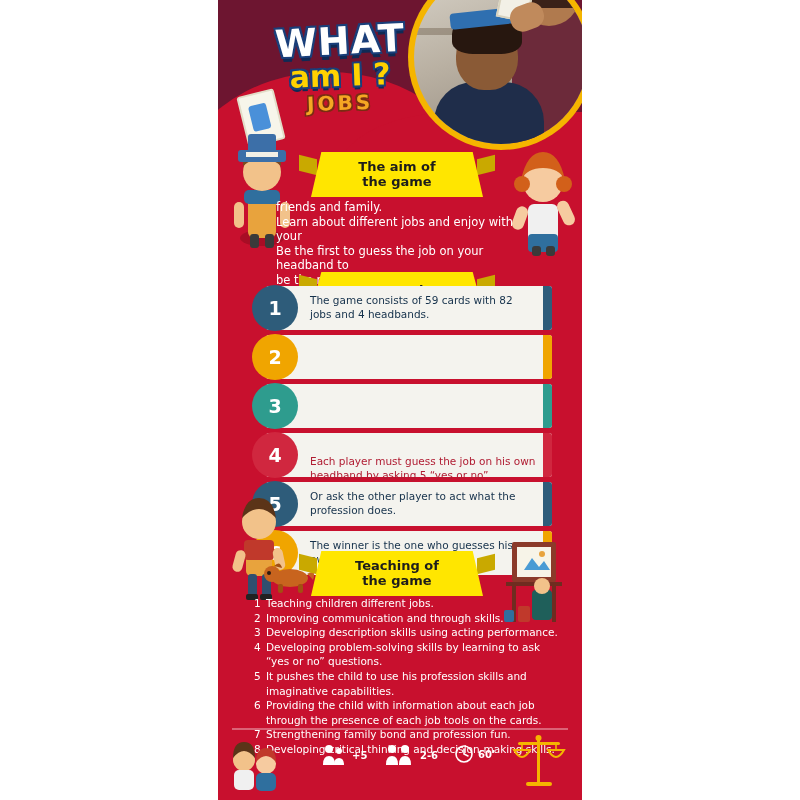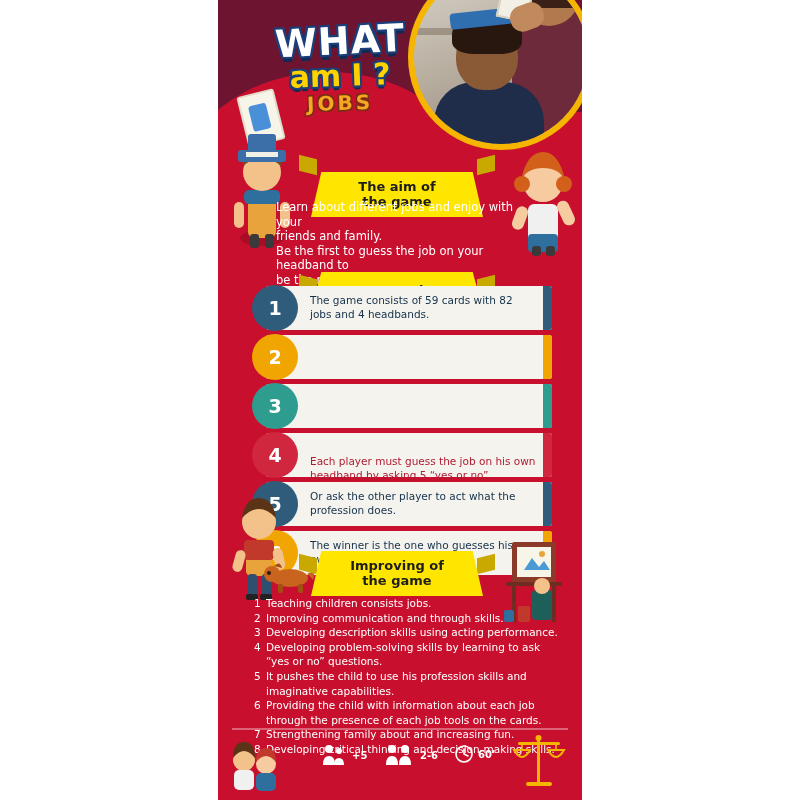--- a/index.html
+++ b/index.html
@@ -437,29 +437,29 @@
       <circle cx="64" cy="38" r="8" fill="#d2601a"></circle>
       <rect x="14" y="60" width="12" height="24" rx="6" fill="#f6cba0" transform="rotate(20 20 72)"></rect>
       <rect x="60" y="54" width="12" height="26" rx="6" fill="#f6cba0" transform="rotate(-25 66 67)"></rect>
       <rect x="32" y="100" width="9" height="10" rx="3" fill="#3a3a3a"></rect>
       <rect x="46" y="100" width="9" height="10" rx="3" fill="#3a3a3a"></rect>
     </svg>
 
     <div class="banner-wrap" style="left:93px; top:152px; width:172px;">
       <div class="banner-tab-l"></div>
       <div class="banner-tab-r"></div>
-      <div class="banner" style="position:relative; width:172px;margin-top:20px;">
+      <div class="banner" style="position:relative; width:172px;">
         <div>The aim of</div>
         <div>the game</div>
       </div>
     </div>
 
     <div class="aim-text">
+      <div>friends and family.</div>
       <div>Learn about different jobs and enjoy with your</div>
-      <div>friends and family.</div>
       <div>Be the first to guess the job on your headband to</div>
       <div>be the round winner.</div>
     </div>
 
     <div class="banner-wrap" style="left:93px; top:272px; width:172px;text-decoration:underline;">
       <div class="banner-tab-l"></div>
       <div class="banner-tab-r"></div>
       <div class="banner" style="position:relative; width:172px; padding:11px 0 12px 0;">
         <div>How to play</div>
       </div>
@@ -549,29 +549,29 @@
       <rect x="30" y="50" width="20" height="30" rx="4" fill="#1f5f5a"></rect>
       <circle cx="40" cy="46" r="8" fill="#f2c28a"></circle>
       <rect x="16" y="66" width="12" height="16" rx="2" fill="#c0392b"></rect>
       <rect x="2" y="70" width="10" height="12" rx="2" fill="#2f6f9e"></rect>
     </svg>
 
     <div class="banner-wrap" style="left:93px; top:551px; width:172px;">
       <div class="banner-tab-l"></div>
       <div class="banner-tab-r"></div>
       <div class="banner" style="position:relative; width:172px;">
-        <div>Improving of</div>
+        <div>Teaching of</div>
         <div>the game</div>
       </div>
     </div>
 
     <div class="benefits">
       <div class="benefit-row">
         <div class="benefit-num">1</div>
-        <div class="benefit-txt">Teaching children consists jobs.</div>
+        <div class="benefit-txt">Teaching children different jobs.</div>
       </div>
       <div class="benefit-row">
         <div class="benefit-num">2</div>
         <div class="benefit-txt">Improving communication and through skills.</div>
       </div>
       <div class="benefit-row">
         <div class="benefit-num">3</div>
         <div class="benefit-txt">Developing description skills using acting performance.</div>
       </div>
       <div class="benefit-row">
@@ -581,21 +581,21 @@
       <div class="benefit-row">
         <div class="benefit-num">5</div>
         <div class="benefit-txt">It pushes the child to use his profession skills and imaginative capabilities.</div>
       </div>
       <div class="benefit-row">
         <div class="benefit-num">6</div>
         <div class="benefit-txt">Providing the child with information about each job through the presence of each job tools on the cards.</div>
       </div>
       <div class="benefit-row">
         <div class="benefit-num">7</div>
-        <div class="benefit-txt">Strengthening family about and increasing fun.</div>
+        <div class="benefit-txt">Strengthening family bond and profession fun.</div>
       </div>
       <div class="benefit-row">
         <div class="benefit-num">8</div>
         <div class="benefit-txt">Developing critical thinking and decision-making skills.</div>
       </div>
     </div>
 
     <div class="footer">
       <div class="footer-line"></div>
 

